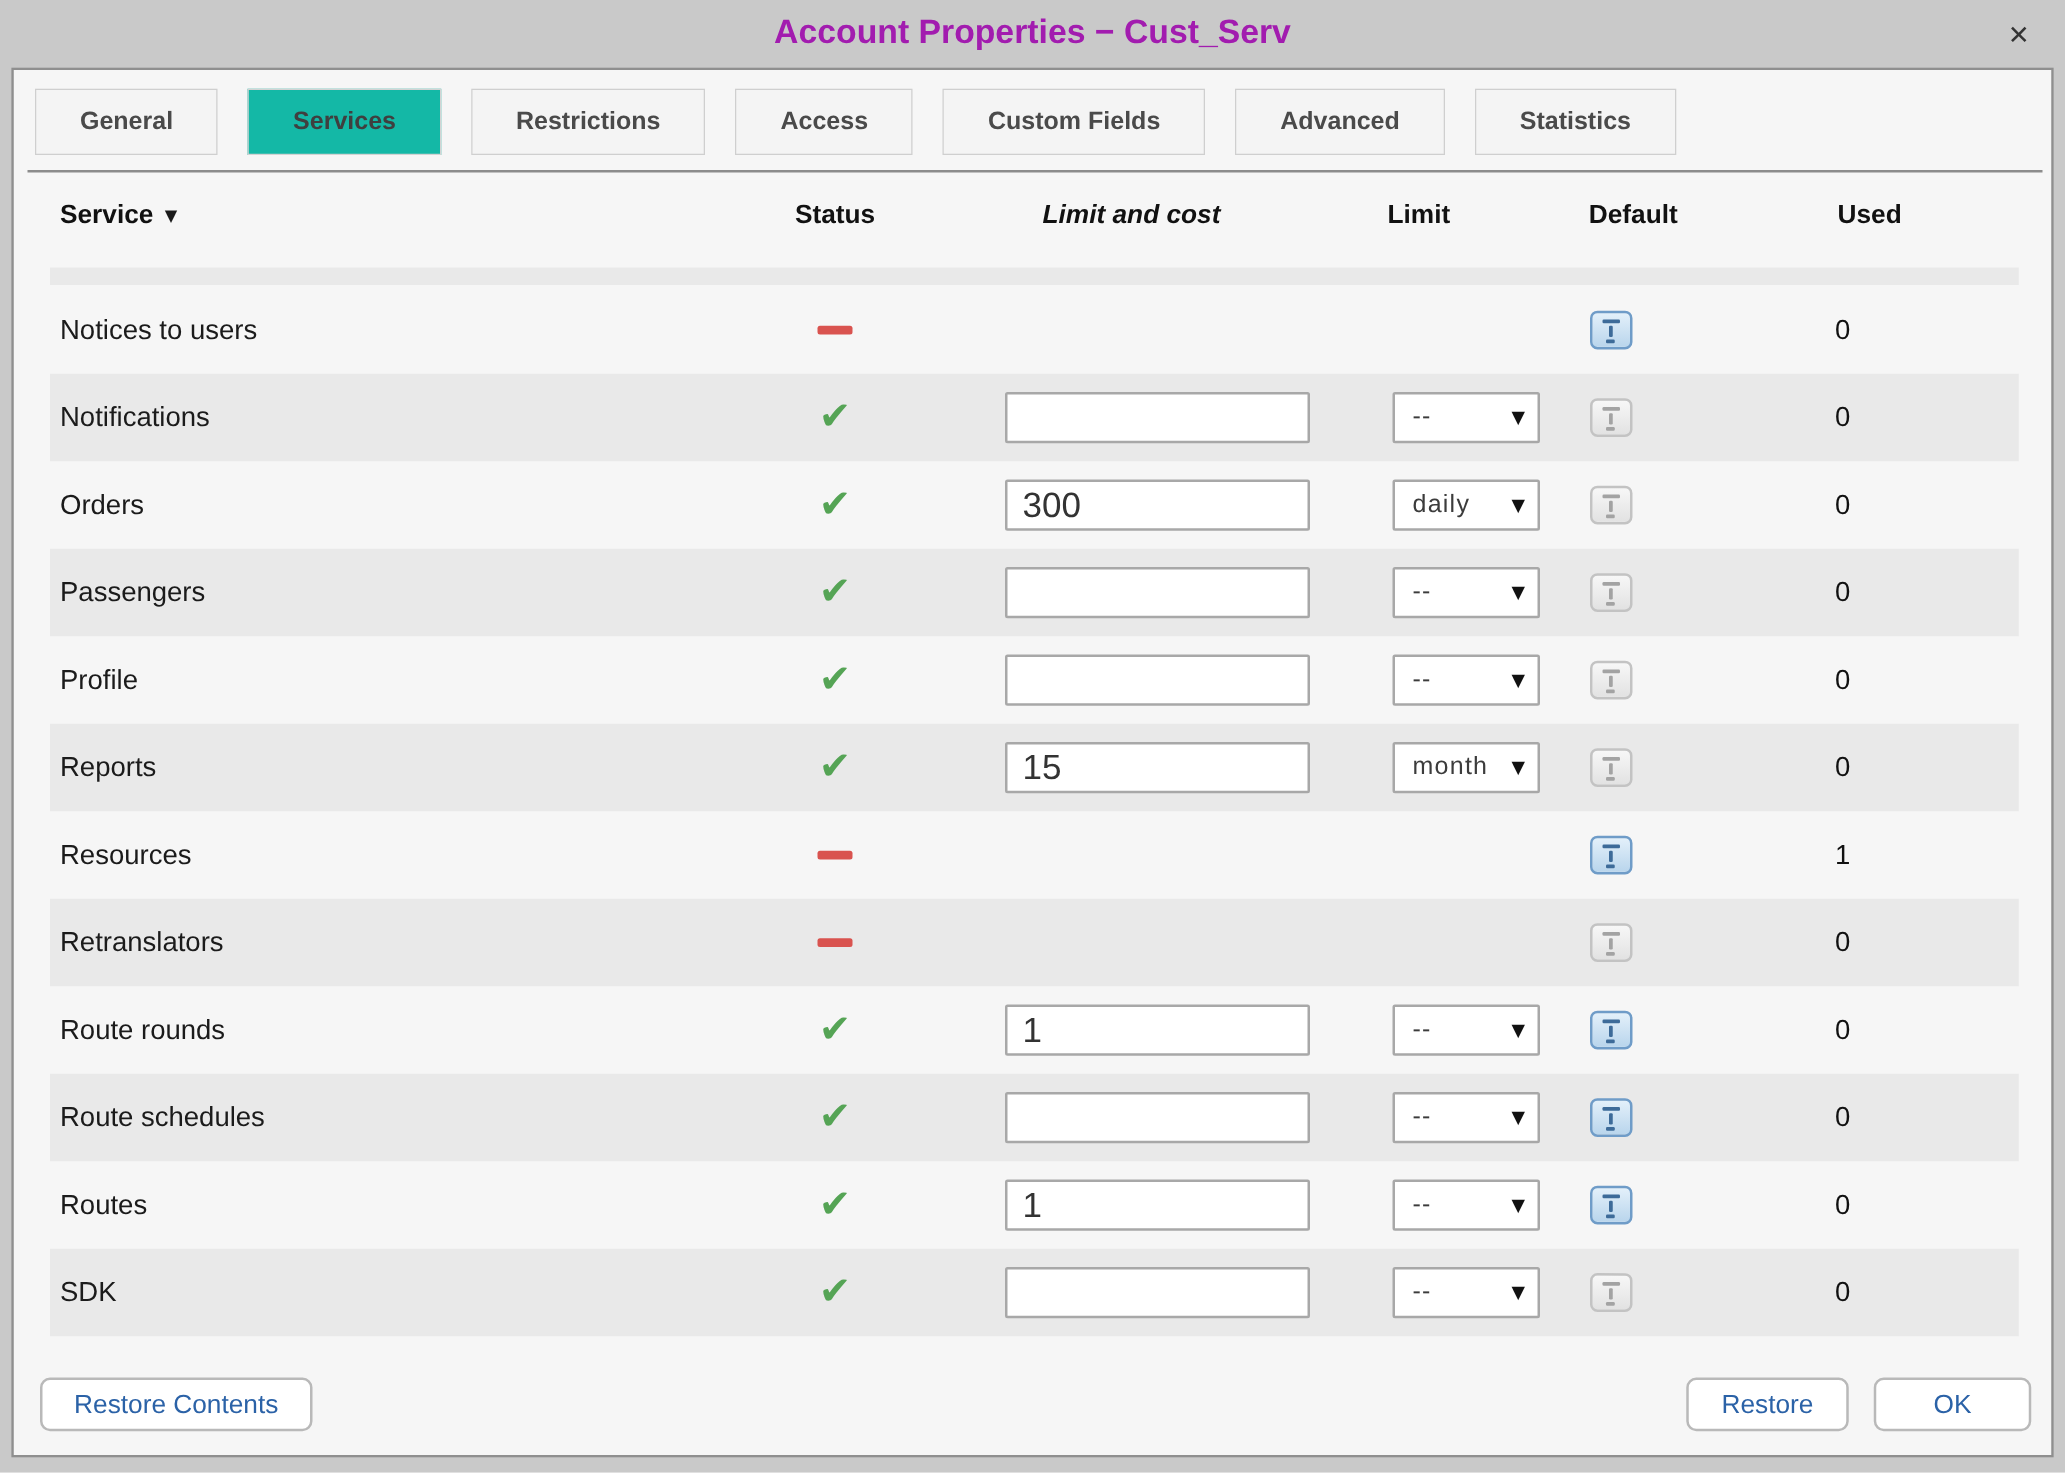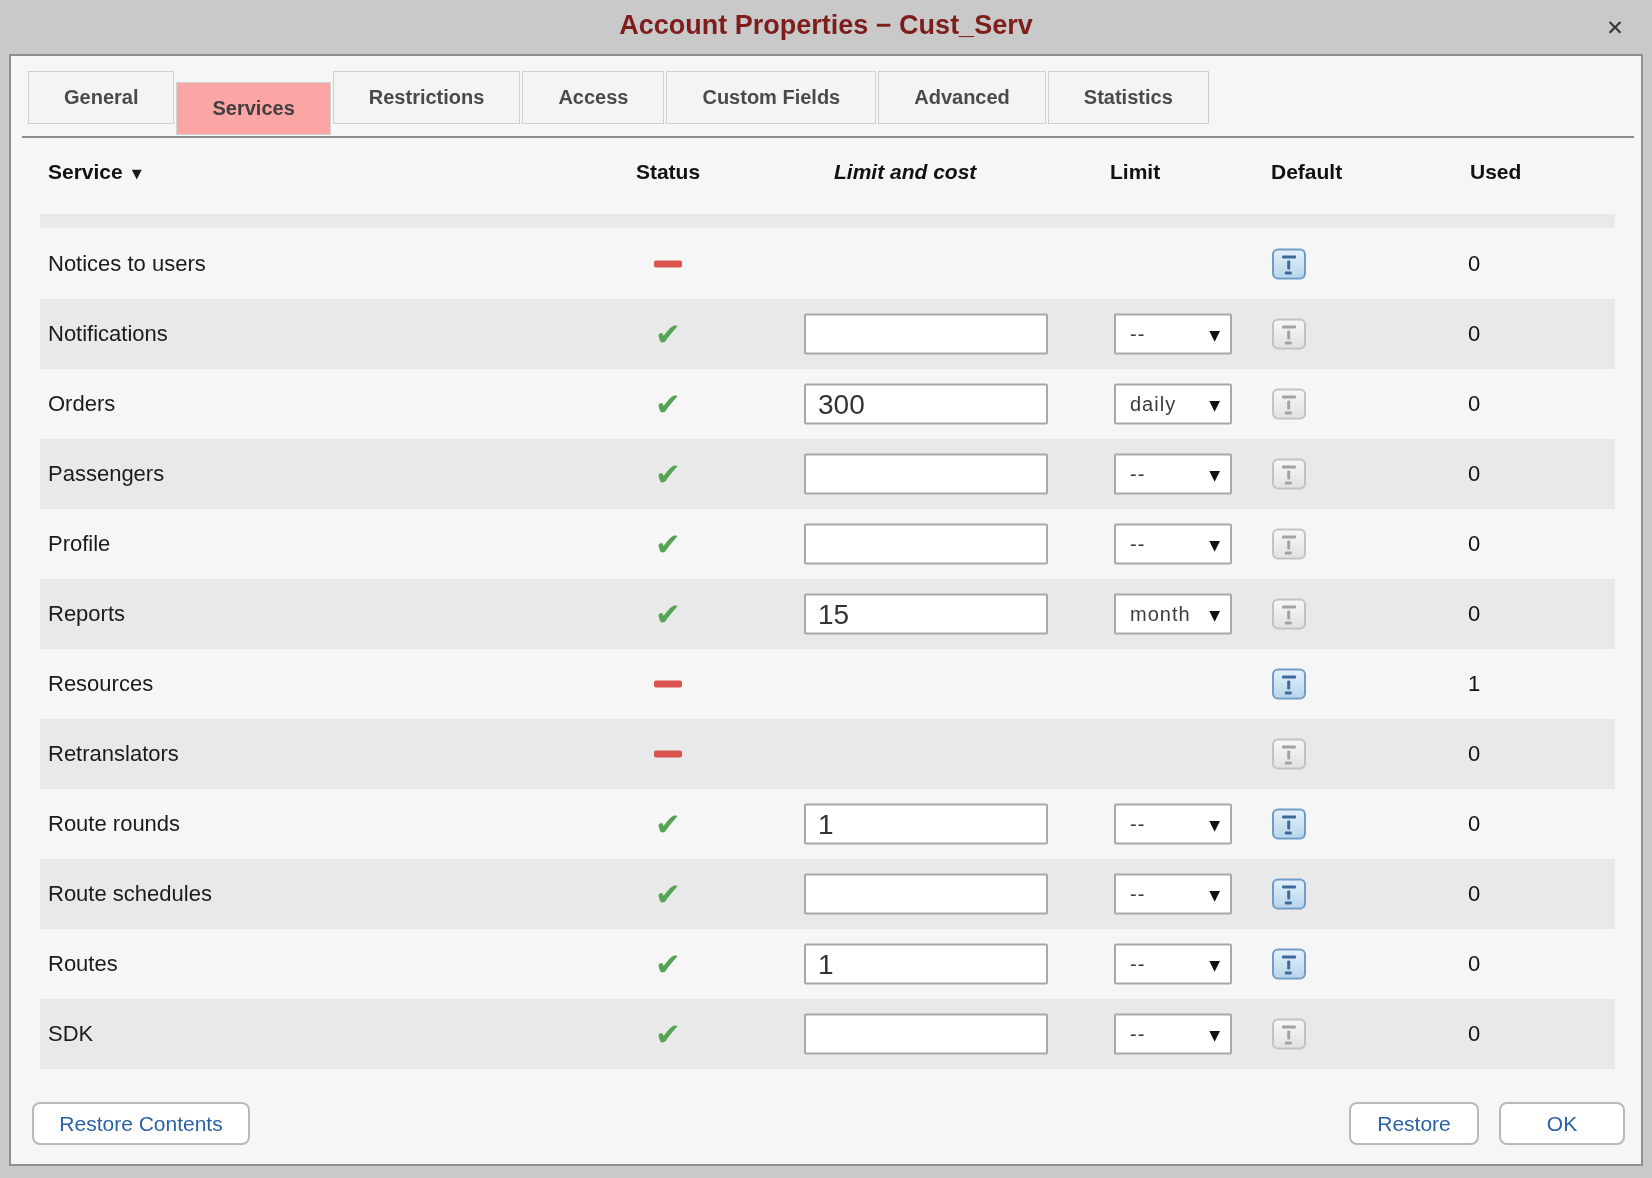--- a/index.html
+++ b/index.html
@@ -12,49 +12,49 @@
   }
 
   
   .titlebar {
     position:absolute; left:0; top:0; width:1652px; height:54px;
     background:#c9c9c9;
   }
   .title {
     position:absolute; left:0; right:0; top:0; height:54px;
     text-align:center; line-height:50px;
-    font-size:27px; font-weight:bold; color:#7f1d1d;
+    font-size:27px; font-weight:bold; color:#a21caf;
   }
   .close-btn {
     position:absolute; right:22px; top:14px;
     width:30px; height:30px; line-height:28px; text-align:center;
     font-size:21px; color:#333; cursor:default;
     font-family:"DejaVu Sans", sans-serif;
   }
 
   
   .dialog {
     position:absolute; left:9px; top:54px; width:1634px; height:1112px;
     background:#f6f6f6;
     border:2px solid #8f8f8f;
   }
 
   
   .tabs {
     position:absolute; left:17px; top:15px; height:53px;
-    display:flex; gap:2px;
+    display:flex; gap:24px;
   }
   .tab {
     height:53px; line-height:51px; padding:0 35px;
     background:#f4f4f4; border:1px solid #cfcfcf;
     font-size:20px; font-weight:bold; color:#4a4a4a;
     white-space:nowrap;
   }
   .tab.active {
-    background:#fca5a5; border-color:#d3d3d3; color:#3f3f3f;margin-top:11px;
+    background:#14b8a6; border-color:#d3d3d3; color:#3f3f3f;
   }
   .tab-separator {
     position:absolute; left:11px; top:80px; width:1612px; height:2px;
     background:#8c8c8c;
   }
 
   
   .thead {
     position:absolute; left:29px; top:96px; width:1575px; height:40px;
     font-size:21px; font-weight:bold; color:#111;

